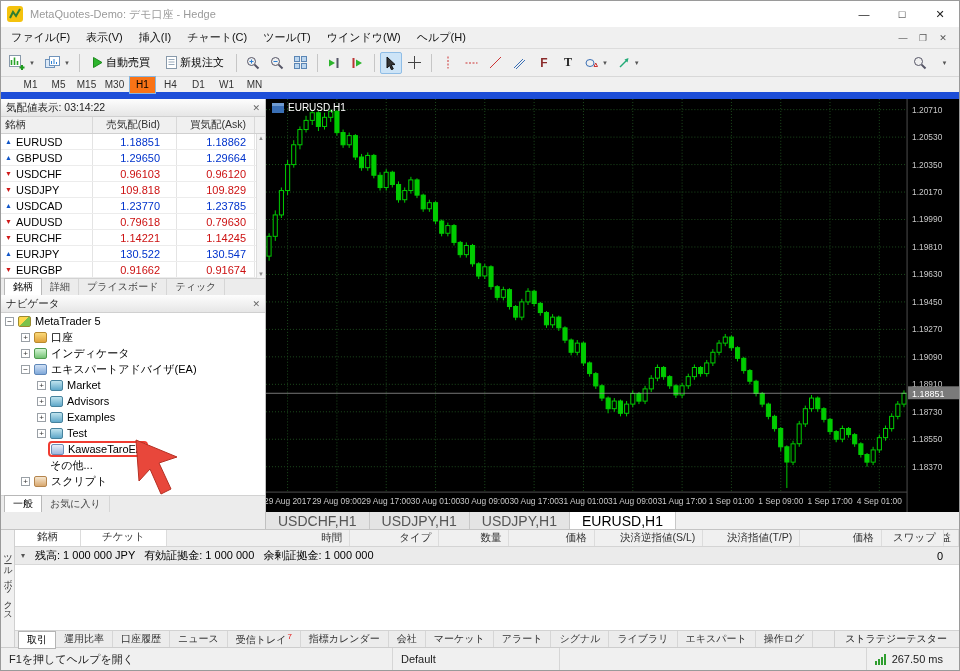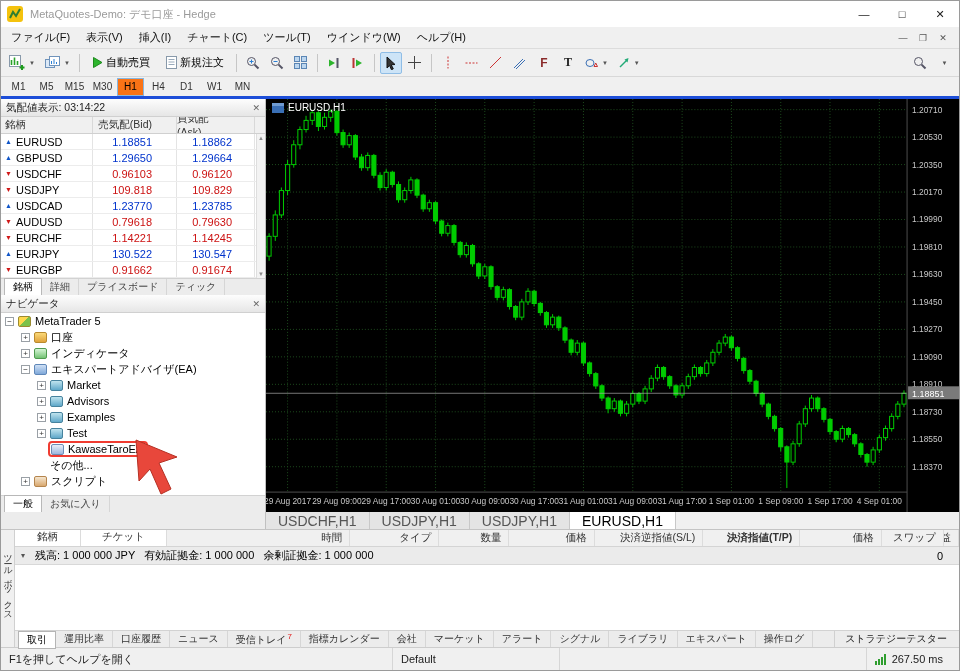--- a/index.html
+++ b/index.html
@@ -21,36 +21,36 @@
   .toolbar{height:28px;background:#f0f0f0;border-bottom:1px solid #d8d8d8;display:flex;align-items:center;padding:0 3px;flex:none}
   .tbtn{height:22px;min-width:22px;display:inline-flex;align-items:center;justify-content:center;gap:3px;padding:0 3px;margin:0 1px;border:1px solid transparent;border-radius:2px}
   .tbtn.labeled{padding:0 6px}
   .tbtn.active{background:#cde4f7;border-color:#8fbde6}
   .tsep{width:1px;height:18px;background:#c6c6c6;margin:0 4px;flex:none}
   .tflex{flex:1}
   .caret{font-size:6px;color:#555;margin-left:1px}
   .glyph{font-size:12px;font-weight:bold;color:#8a2b2b}
   .glyph.serif{font-family:"Liberation Serif","DejaVu Serif",serif;color:#222}
   
-  .tfbar{height:22px;background:#f0f0f0;border-bottom:3px solid #1d4ed8;display:flex;align-items:center;padding-left:4px;flex:none}
+  .tfbar{height:22px;background:#f0f0f0;border-bottom:7px solid #1d4ed8;display:flex;align-items:center;padding-left:16px;flex:none}
   .tf{min-width:27px;height:18px;display:inline-flex;align-items:center;justify-content:center;font-size:10px;color:#333;border:1px solid transparent;margin-right:1px}
   .tf.active{background:#f97316;border-color:#86b6e0;color:#000}
   
   .main{flex:1;display:flex;min-height:0}
   .left{width:265px;flex:none;display:flex;flex-direction:column;background:#fff;border-right:1px solid #c0c0c0}
   .panel-header{height:18px;flex:none;background:linear-gradient(#fdfdfd,#e6e6e6);border-bottom:1px solid #d0d0d0;display:flex;align-items:center;padding:0 5px;font-size:10.5px;color:#222}
   .panel-close{margin-left:auto;color:#666;font-size:9px;cursor:default}
   .mw-wrap{height:161px;flex:none;position:relative;overflow:hidden}
   .mw-row{display:flex;height:16px;align-items:center;border-bottom:1px solid #ececec}
   .mw-row.mw-head{height:17px;background:#f0f0f0;border-bottom:1px solid #d0d0d0}
   .mw-cell{height:100%;display:flex;align-items:center;border-right:1px solid #e4e4e4;overflow:hidden}
   .mw-head .mw-cell{font-size:10.5px;color:#333;border-right:1px solid #d8d8d8}
   .mw-cell.c0{width:92px;padding-left:4px}
-  .mw-cell.c1{width:84px;justify-content:flex-end;padding-right:24px}
-  .mw-cell.c2{width:78px;justify-content:flex-end;padding-right:22px}
+  .mw-cell.c1{width:84px;justify-content:flex-end;padding-right:16px}
+  .mw-cell.c2{width:78px;justify-content:flex-end;padding-right:8px}
   .tick-arrow{width:11px;font-size:7px;flex:none}
   .mw-row.up .tick-arrow{color:#0e54c8}
   .mw-row.down .tick-arrow{color:#d01818}
   .mw-row.up .num{color:#0033cc}
   .mw-row.down .num{color:#cc1111}
   .sym-name{color:#000}
   .mw-scrollbar{position:absolute;top:17px;right:0;bottom:0;width:9px;background:#f3f3f3;border-left:1px solid #dedede;display:flex;flex-direction:column;justify-content:space-between;align-items:center;font-size:6px;color:#8a8a8a;padding:1px 0}
   .mini-tabs{height:17px;flex:none;background:#ececec;border-top:1px solid #d2d2d2;display:flex;align-items:center;padding-left:3px}
   .mini-tab{font-size:10px;color:#444;padding:1px 8px;border-right:1px solid #d6d6d6}
   .mini-tab.active{background:#fff;border:1px solid #b8b8b8;color:#000}
@@ -794,21 +794,21 @@
     </div>
     <div class="bottom-main">
       <div class="tb-header" id="tb-header">
           <span class="tb-col left" style="width: 66px;">銘柄</span>
           <span class="tb-col left" style="width: 86px;">チケット</span>
           <span class="tb-col" style="width: 148px; margin-left: 40px;">時間</span>
           <span class="tb-col" style="width: 92px;">タイプ</span>
           <span class="tb-col" style="width: 72px;">数量</span>
           <span class="tb-col" style="width: 88px;">価格</span>
           <span class="tb-col" style="width: 112px;">決済逆指値(S/L)</span>
-          <span class="tb-col" style="width: 100px; font-weight: bold;">決済指値(T/P)</span>
+          <span class="tb-col" style="width: 100px;">決済指値(T/P)</span>
           <span class="tb-col" style="width: 84px;">価格</span>
           <span class="tb-col" style="width: 64px;">スワップ</span>
           <span class="tb-col" style="flex: 1 1 0%;">損益</span>
         </div>
       <div class="balance-row">
         <span class="collapse-icon">▾</span>
         <span class="balance-text">残高: 1 000 000 JPY   有効証拠金: 1 000 000   余剰証拠金: 1 000 000</span>
         <span class="spacer"></span>
         <span class="balance-profit">0</span>
       </div>

